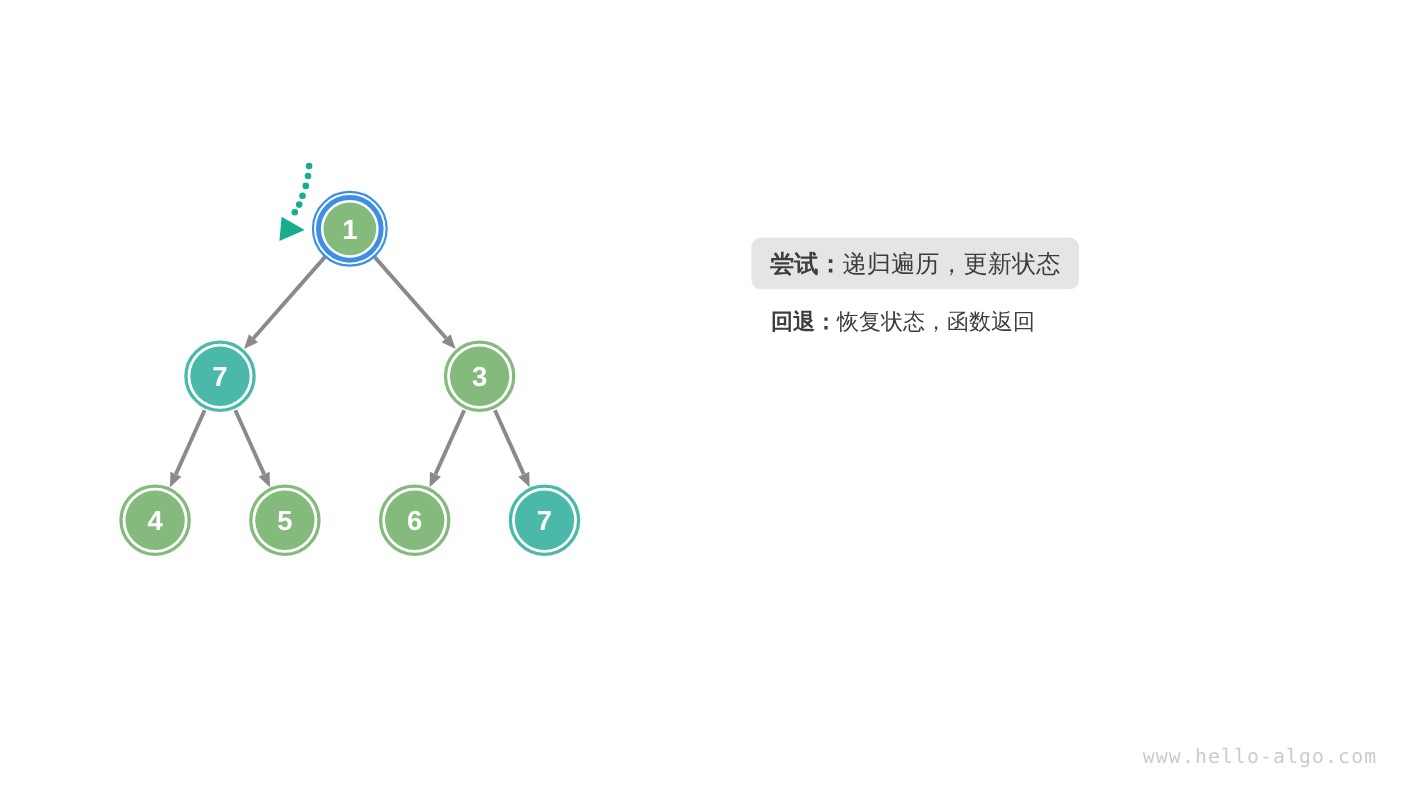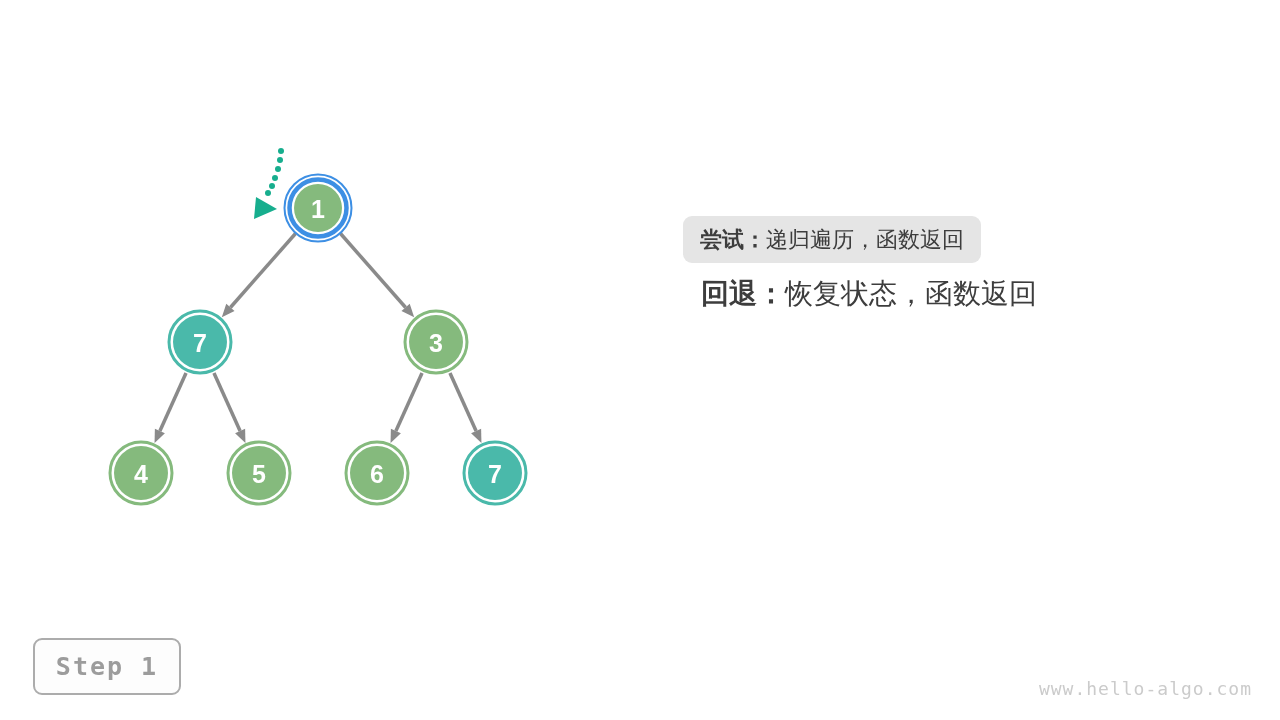--- a/index.html
+++ b/index.html
@@ -37,21 +37,21 @@
     display: inline-block;
     background: var(--box-bg);
     border-radius: 9px;
     padding: 10px 17px;
     font-size: 22px;
     line-height: 27px;
     white-space: nowrap;
   }
   .plain-line {
     margin: 17px 0 0 18px;
-    font-size: 28px;
+    font-size: 20px;
     line-height: 27px;
     white-space: nowrap;
   }
   .lbl { font-weight: 700; }
   .code-line {
     margin-left: 18px;
     font-family: "DejaVu Sans Mono", monospace;
     font-size: 25px;
     line-height: 28px;
     letter-spacing: 3px;
@@ -165,24 +165,23 @@
       </g>
       <g>
         <circle cx="495" cy="473" r="27" fill="#4AB9AA"></circle>
         <circle cx="495" cy="473" r="31" fill="none" stroke="#4AB9AA" stroke-width="3"></circle>
         <text x="495" y="474" class="node-label" text-anchor="middle" dominant-baseline="central">7</text>
       </g>
     </svg>
 
   <div class="panel">
     <div class="try-box">
-      <span class="lbl">尝试：</span><span>递归遍历，函数返回</span>
+      <span class="lbl">尝试：</span><span>递归遍历，更新状态</span>
     </div>
     <div class="plain-line">
       <span class="lbl">回退：</span><span>恢复状态，函数返回</span>
     </div>
   </div>
 
-  <div class="step-box">Step 1</div>
 
   <div class="watermark">www.hello-algo.com</div>
 
 </div>
 
 </body></html>

